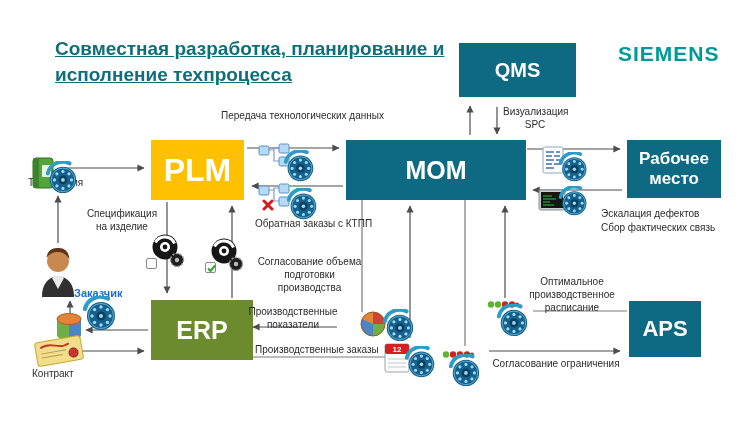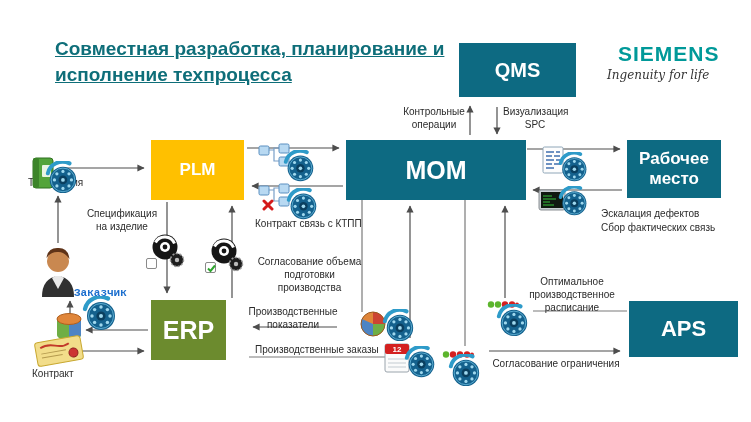--- a/index.html
+++ b/index.html
@@ -150,47 +150,46 @@
         <rect x="1" y="1" width="24" height="10" rx="2" fill="#d42020"></rect>
         <g stroke="#c3cbd1" stroke-width="1">
             <path d="M4 16 H22 M4 20 H22 M4 24 H22"></path>
           </g>
       </symbol>
     </defs>
   </svg>
 
   <div class="abs page-title">Совместная разработка, планирование и исполнение техпроцесса</div>
   <div class="abs brand">SIEMENS</div>
-  <div class="abs tagline">Ingenuity for life</div>
 
   <div class="abs box teal" style="left:459px;top:43px;width:117px;height:54px;font-size:20px;">
       <span>QMS</span>
     </div>
-  <div class="abs box yellow" style="left:151px;top:140px;width:93px;height:60px;font-size:17px;">
+  <div class="abs box yellow" style="left:151px;top:140px;width:93px;height:60px;font-size:32px;">
       <span>PLM</span>
     </div>
   <div class="abs box teal" style="left:346px;top:140px;width:180px;height:60px;font-size:25px;">
       <span>MOM</span>
     </div>
   <div class="abs box teal" style="left:627px;top:140px;width:94px;height:58px;font-size:17px;line-height:1.2;padding:0 7px;">
       <span>Рабочее место</span>
     </div>
-  <div class="abs box green" style="left:151px;top:300px;width:75px;height:60px;font-size:25px;">
+  <div class="abs box green" style="left:151px;top:300px;width:102px;height:60px;font-size:25px;">
       <span>ERP</span>
     </div>
-  <div class="abs box teal" style="left:629px;top:301px;width:109px;height:56px;font-size:22px;">
+  <div class="abs box teal" style="left:629px;top:301px;width:72px;height:56px;font-size:22px;">
       <span>APS</span>
     </div>
 
-  <div class="abs lbl" style="left:255px;top:218px;width:120px;">Контракт связь с КТПП</div>
-  <div class="abs lbl ctr" style="left:402px;top:106px;width:64px;">Контрольные операции</div>
+  <div class="abs lbl ctr" style="left:210px;top:110px;width:185px;">Передача технологических данных</div>
+  <div class="abs lbl" style="left:255px;top:218px;width:120px;">Обратная заказы с КТПП</div>
   <div class="abs lbl ctr" style="left:503px;top:106px;width:64px;">Визуализация SPC</div>
   <div class="abs lbl" style="left:28px;top:141px;margin-top:36px;">Требования</div>
   <div class="abs lbl ctr" style="left:86px;top:208px;width:72px;">Спецификация на изделие</div>
-  <div class="abs customer-lbl" style="left:74px;top:287px;font-family:Liberation Mono, monospace;">Заказчик</div>
+  <div class="abs customer-lbl" style="left:74px;top:287px;">Заказчик</div>
   <div class="abs lbl" style="left:32px;top:368px;">Контракт</div>
   <div class="abs lbl ctr" style="left:252px;top:256px;width:115px;">Согласование объема подготовки производства</div>
   <div class="abs lbl ctr" style="left:245px;top:306px;width:96px;">Производственные показатели</div>
   <div class="abs lbl" style="left:255px;top:344px;">Производственные заказы</div>
   <div class="abs lbl ctr" style="left:512px;top:276px;width:120px;">Оптимальное производственное расписание</div>
   <div class="abs lbl ctr" style="left:486px;top:358px;width:140px;">
     <div>Согласование ограничения</div>
   </div>
   <div class="abs lbl" style="left:601px;top:208px;">Эскалация дефектов</div>
   <div class="abs lbl" style="left:601px;top:222px;">Сбор фактических связь</div>

